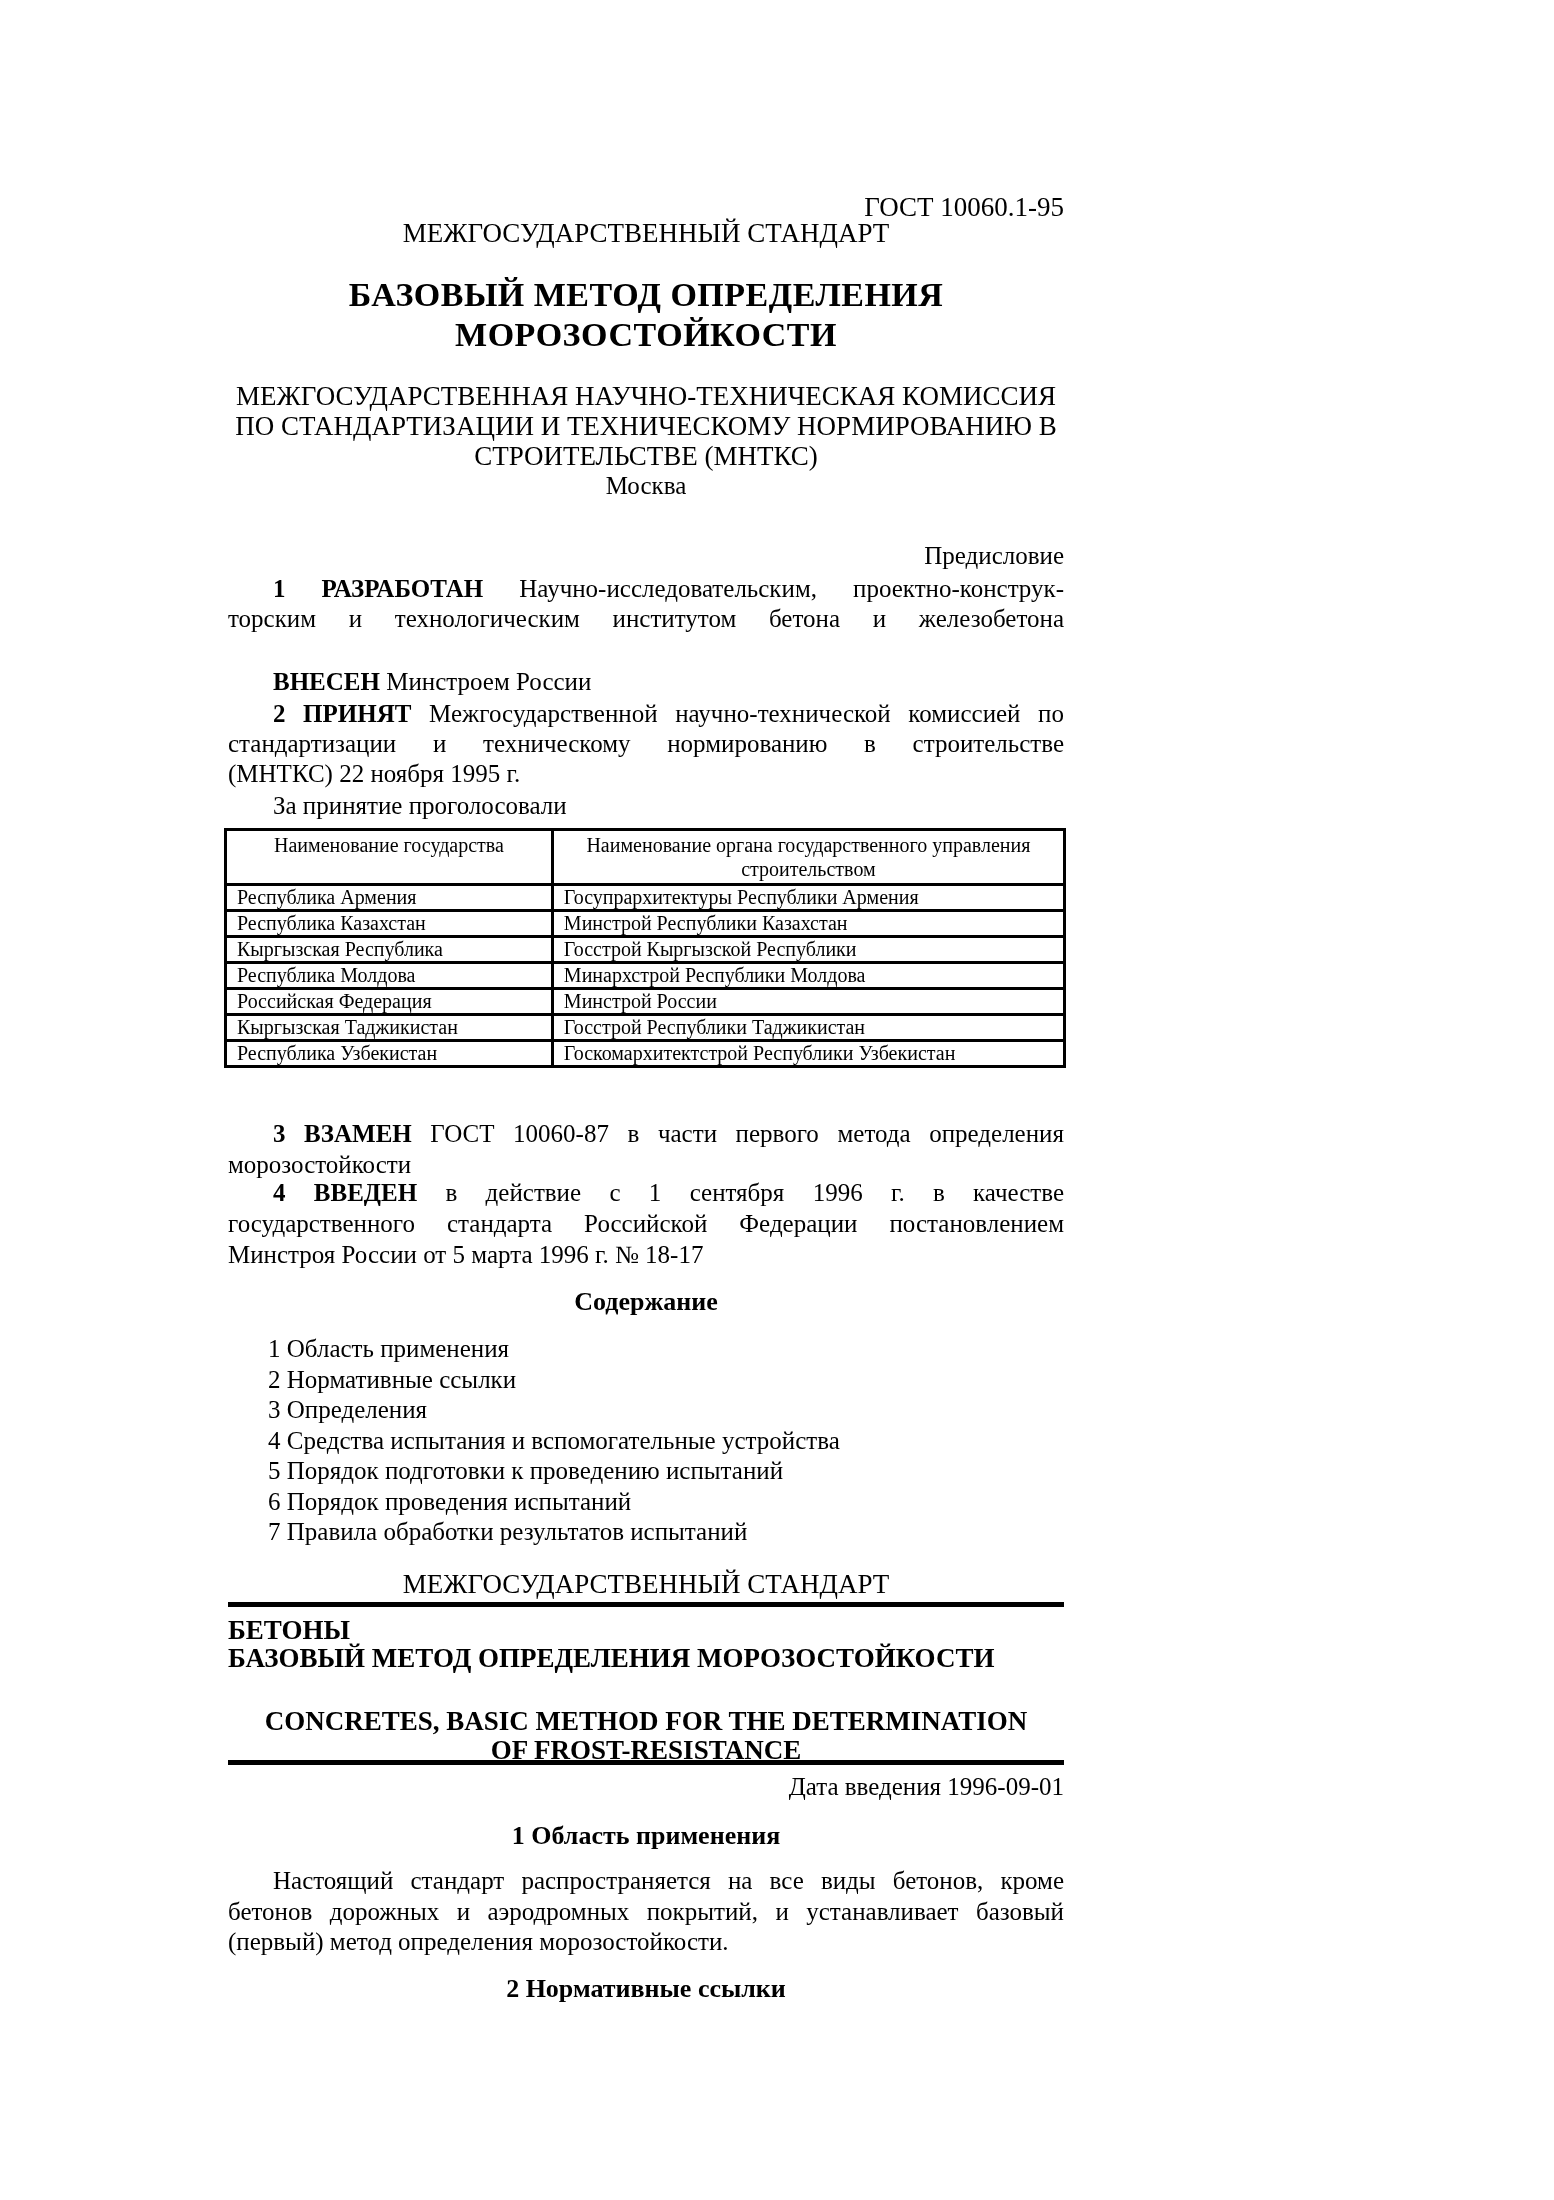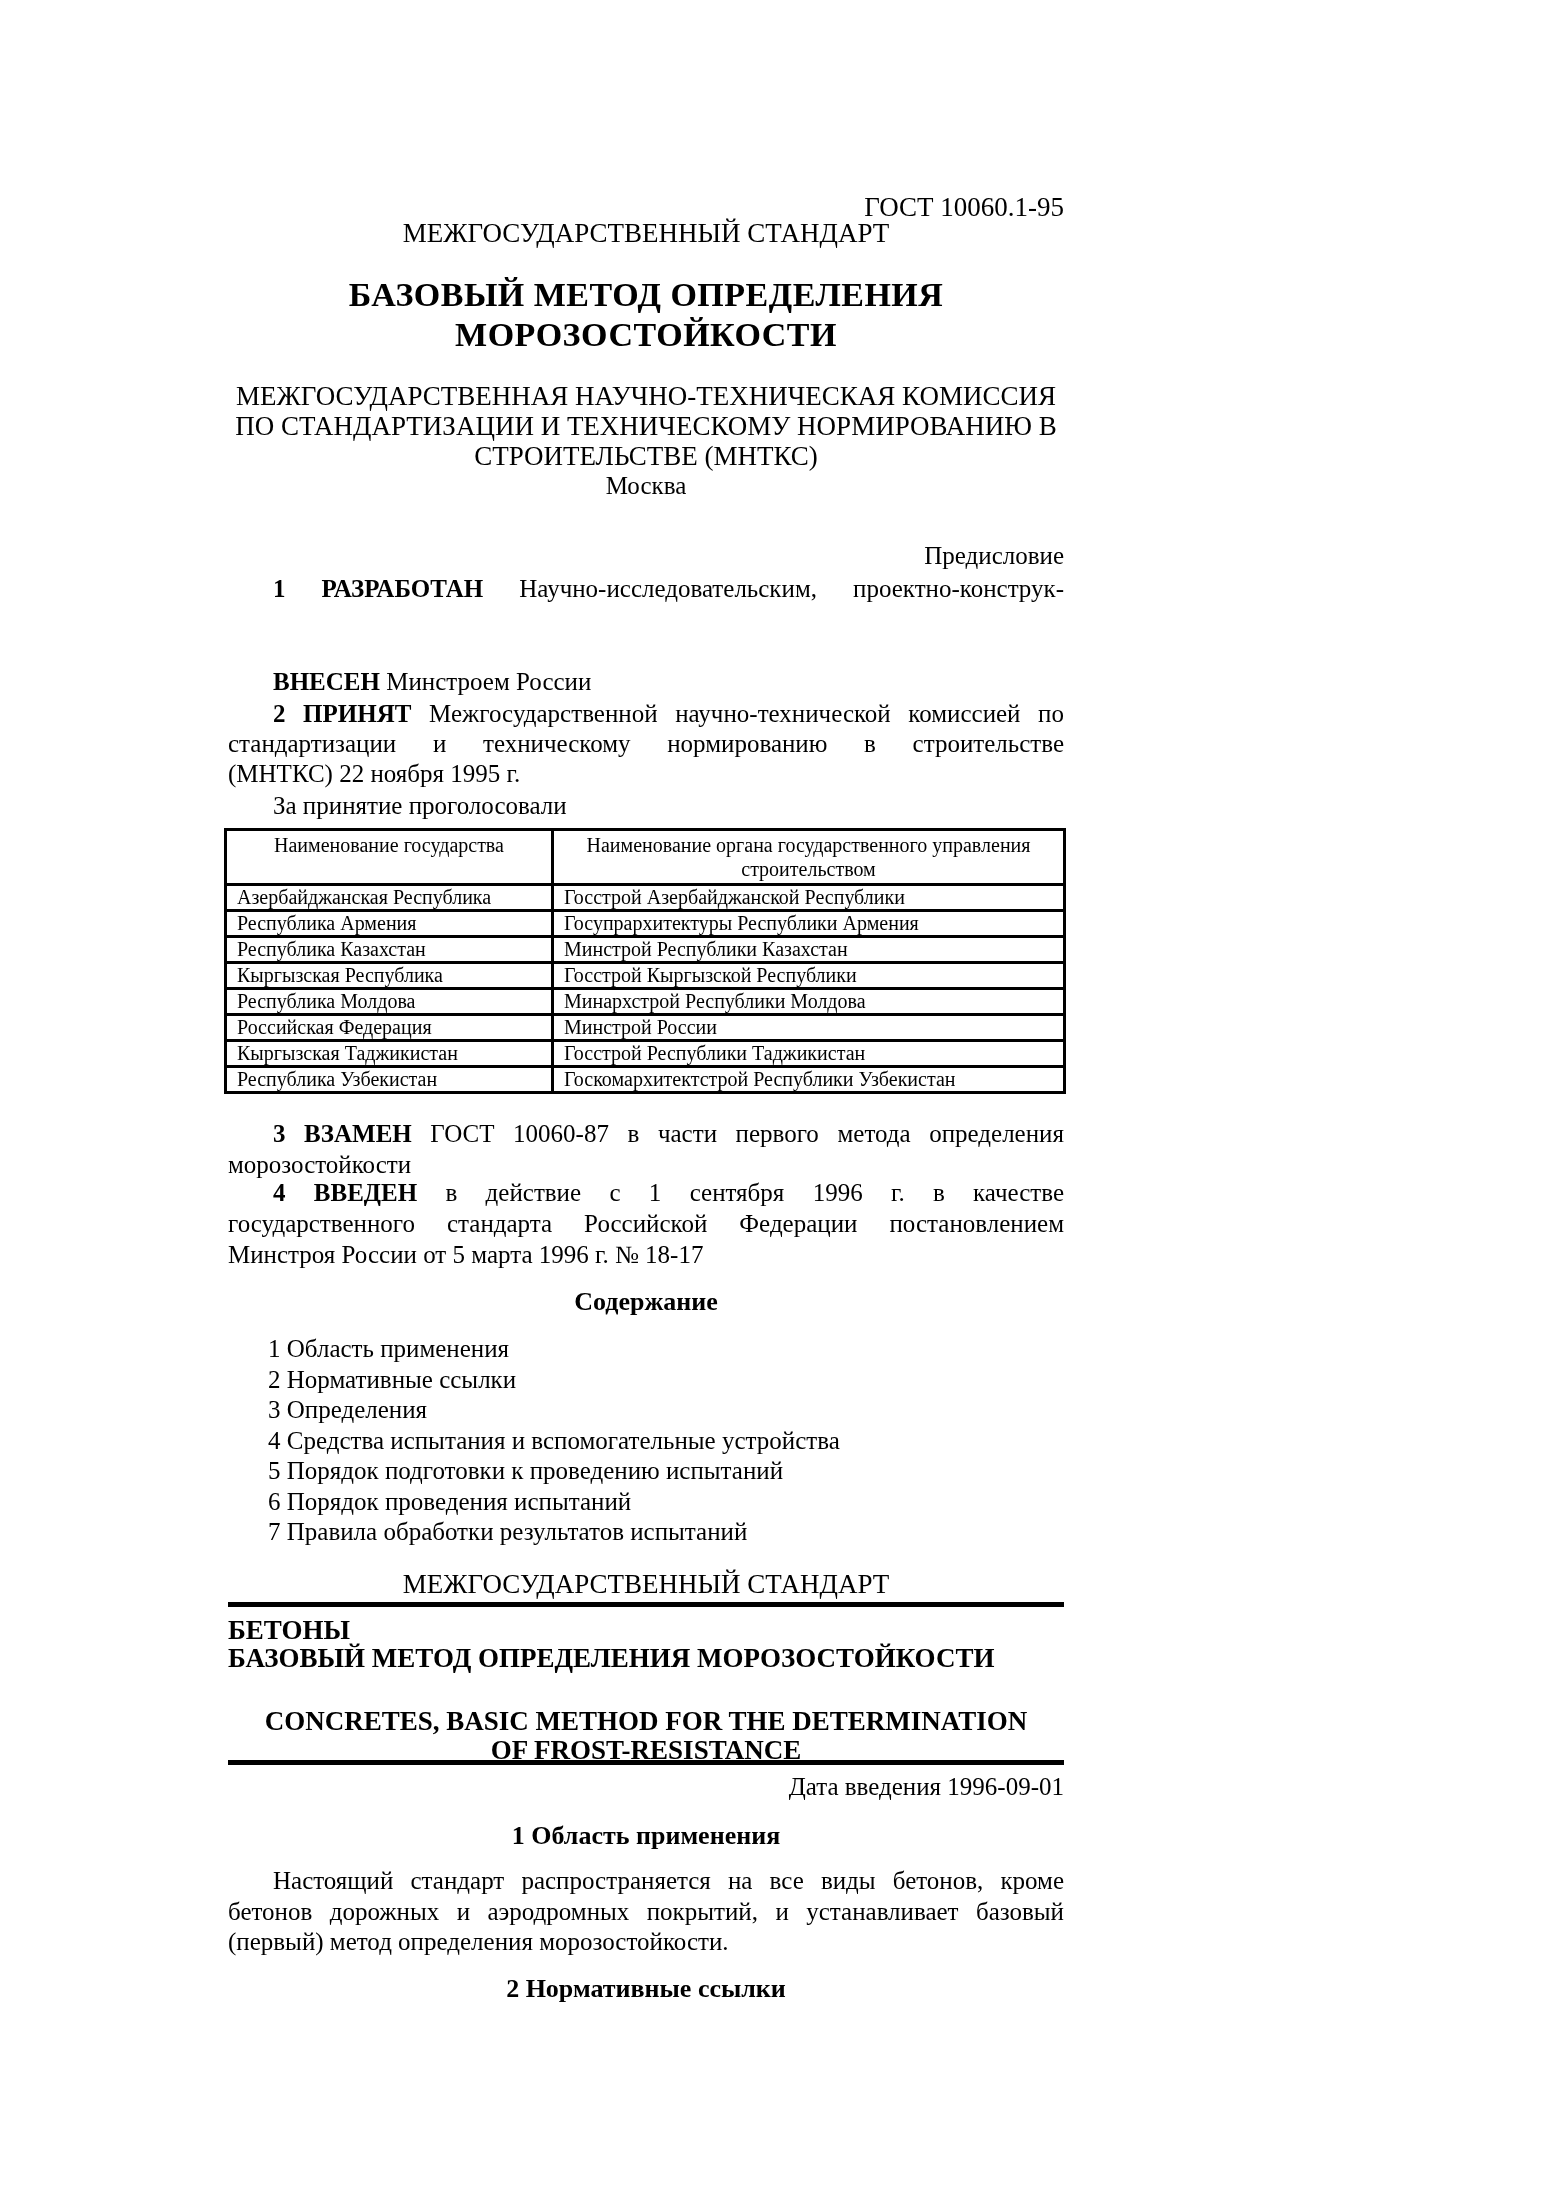--- a/index.html
+++ b/index.html
@@ -73,20 +73,21 @@
     <div>МЕЖГОСУДАРСТВЕННАЯ НАУЧНО-ТЕХНИЧЕСКАЯ КОМИССИЯ</div>
     <div>ПО СТАНДАРТИЗАЦИИ И ТЕХНИЧЕСКОМУ НОРМИРОВАНИЮ В</div>
     <div>СТРОИТЕЛЬСТВЕ (МНТКС)</div>
     <div style="font-size:25px">Москва</div>
   </div>
 
   <div class="blk preface-h" style="top:541px">Предисловие</div>
 
   <div class="blk body-fs" style="top:574px">
     <div class="line jl ind"><span class="b">1 РАЗРАБОТАН</span><span> Научно-исследовательским, проектно-конструк-</span></div>
+    <div class="line jl">торским и технологическим институтом бетона и железобетона</div>
   </div>
 
   <div class="blk body-fs" style="top:667px">
     <div class="line ind"><span class="b">ВНЕСЕН</span><span> Минстроем России</span></div>
   </div>
 
   <div class="blk body-fs" style="top:699px">
     <div class="line jl ind"><span class="b">2 ПРИНЯТ</span><span> Межгосударственной научно-технической комиссией по</span></div>
     <div class="line jl">стандартизации и техническому нормированию в строительстве</div>
     <div class="line">(МНТКС) 22 ноября 1995 г.</div>
@@ -101,24 +102,20 @@
         <col class="c1">
         <col class="c2">
       </colgroup>
     <thead>
       <tr>
         <th>Наименование государства</th>
         <th>Наименование органа государственного управления строительством</th>
       </tr>
     </thead>
     <tbody>
-      <tr>
-          <td>Азербайджанская Республика</td>
-          <td>Госстрой Азербайджанской Республики</td>
-        </tr>
       <tr>
           <td>Республика Армения</td>
           <td>Госупрархитектуры Республики Армения</td>
         </tr>
       <tr>
           <td>Республика Казахстан</td>
           <td>Минстрой Республики Казахстан</td>
         </tr>
       <tr>
           <td>Кыргызская Республика</td>

